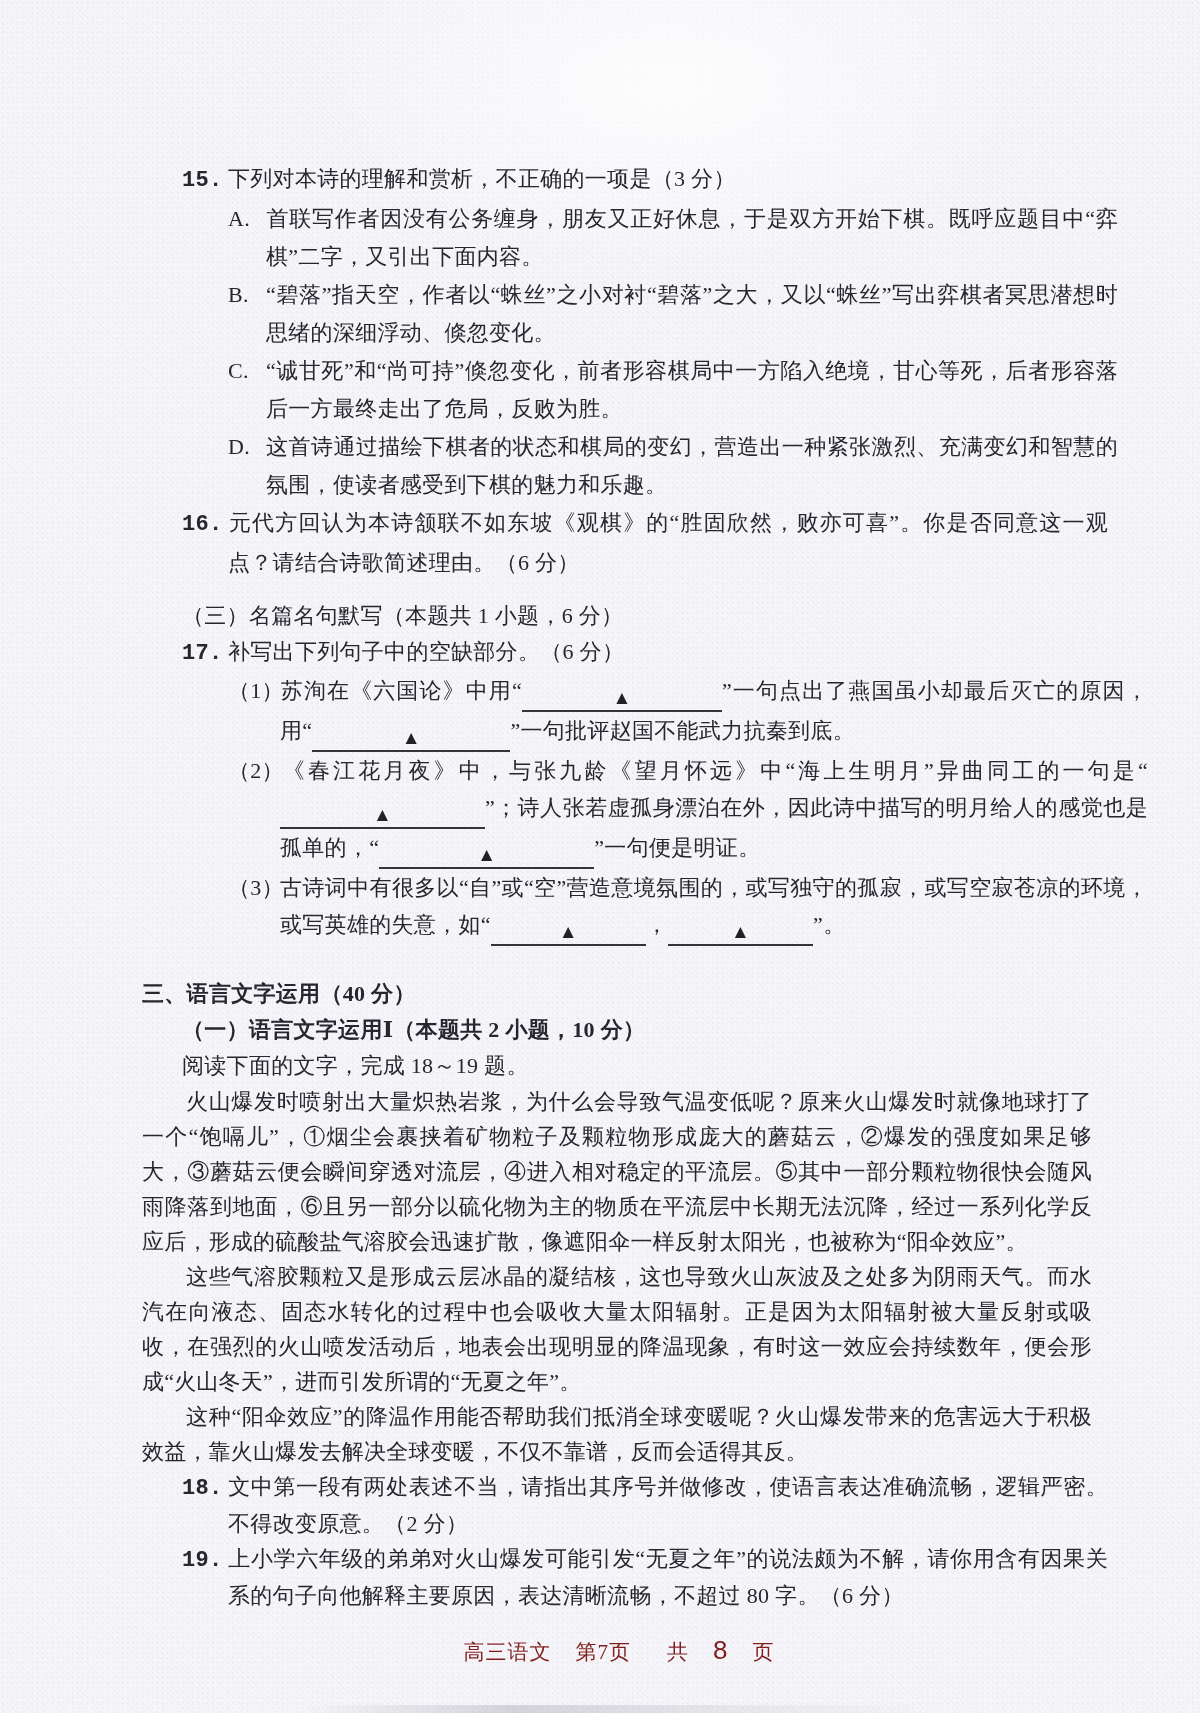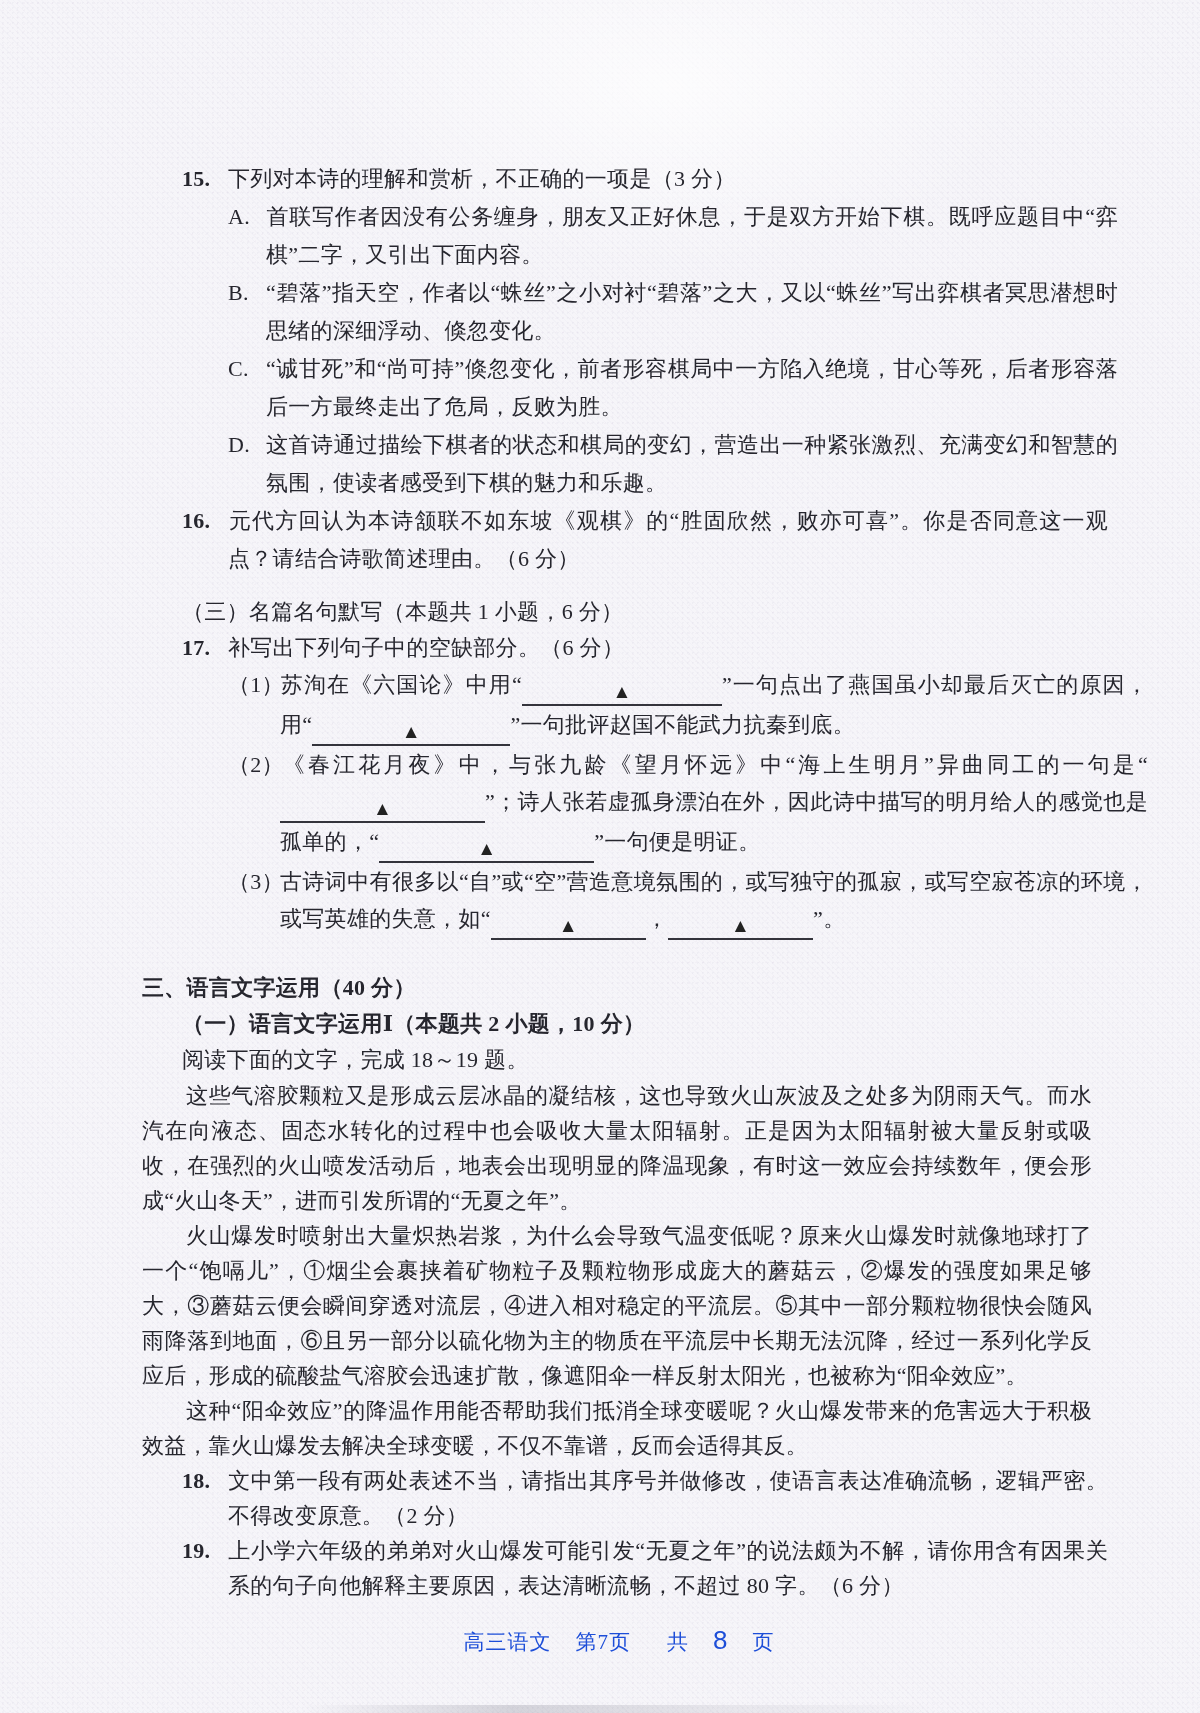--- a/index.html
+++ b/index.html
@@ -14,21 +14,21 @@
       radial-gradient(rgba(164,122,172,.045) 1px, transparent 1px),
       repeating-linear-gradient(45deg, rgba(120,120,170,.03) 0 1px, transparent 1px 4px);
     background-size:auto,5px 5px,7px 7px,auto;
     position:relative;
   }
   .content{position:relative;padding-top:160px;font-size:22px;letter-spacing:.3px;}
   
   .q{margin-left:182px;width:880px;padding-left:46px;text-indent:-46px;
      line-height:38px;text-align:justify;}
   .qnum{display:inline-block;text-indent:0;width:46px;font-weight:600;
-        font-family:Liberation Serif, serif;}
+        font-family:Liberation Mono, monospace;}
   
   .opt{margin-left:228px;width:852px;padding-left:38px;text-indent:-38px;
        line-height:38px;text-align:justify;}
   .olabel{display:inline-block;text-indent:0;width:38px;}
   
   .sec3-head{margin:16px 0 0 182px;line-height:36px;}
   .main-head{margin:30px 0 0 142px;line-height:36px;font-weight:bold;}
   .sub1-head{margin-left:182px;line-height:36px;font-weight:bold;}
   .intro{margin-left:182px;line-height:36px;}
   
@@ -42,21 +42,21 @@
          height:24px;line-height:24px;vertical-align:-6px;text-align:center;
          font-size:19px;color:#222;}
   .b-w1{width:200px}.b-w2{width:198px}.b-w3{width:205px}
   .b-w4{width:215px}.b-w5{width:155px}.b-w6{width:145px}
   
   .passage{margin-left:142px;width:950px;letter-spacing:.2px;}
   .passage p{margin:0;text-indent:44px;line-height:35px;text-align:justify;}
   .q18,.q19{line-height:35px;}
   
   .footer{margin-top:22px;text-align:center;font-size:21px;letter-spacing:1px;
-          padding-left:50px;color:#1d4ed8;}
+          padding-left:50px;color:#7f1d1d;}
   .footer .big{font-size:26px;font-family:"Liberation Sans","DejaVu Sans",sans-serif;}
   .footer span{margin:0 12px;}
   .scan-smudge{position:absolute;left:300px;bottom:0;width:640px;height:8px;
                background:linear-gradient(90deg,transparent,rgba(60,60,80,.18),rgba(60,60,80,.08),transparent);}
 </style>
 </head>
 <body>
 
 <div class="content">
 
@@ -79,22 +79,22 @@
     <div class="sub"><span class="slabel">（2）</span><span>《春江花月夜》中，与张九龄《望月怀远》中“海上生明月”异曲同工的一句是“</span><span class="blank b-w3"><span>▲</span></span><span>”；诗人张若虚孤身漂泊在外，因此诗中描写的明月给人的感觉也是孤单的，“</span><span class="blank b-w4"><span>▲</span></span><span>”一句便是明证。</span></div>
 
     <div class="sub"><span class="slabel">（3）</span><span>古诗词中有很多以“自”或“空”营造意境氛围的，或写独守的孤寂，或写空寂苍凉的环境，或写英雄的失意，如“</span><span class="blank b-w5"><span>▲</span></span><span>，</span><span class="blank b-w6"><span>▲</span></span><span>”。</span></div>
   </div>
 
   <div class="main-head">三、语言文字运用（40 分）</div>
   <div class="sub1-head">（一）语言文字运用Ⅰ（本题共 2 小题，10 分）</div>
   <div class="intro">阅读下面的文字，完成 18～19 题。</div>
 
   <div class="passage">
+    <p>火山爆发时喷射出大量炽热岩浆，为什么会导致气温变低呢？原来火山爆发时就像地球打了一个“饱嗝儿”，①烟尘会裹挟着矿物粒子及颗粒物形成庞大的蘑菇云，②爆发的强度如果足够大，③蘑菇云便会瞬间穿透对流层，④进入相对稳定的平流层。⑤其中一部分颗粒物很快会随风雨降落到地面，⑥且另一部分以硫化物为主的物质在平流层中长期无法沉降，经过一系列化学反应后，形成的硫酸盐气溶胶会迅速扩散，像遮阳伞一样反射太阳光，也被称为“阳伞效应”。</p>
     <p>这些气溶胶颗粒又是形成云层冰晶的凝结核，这也导致火山灰波及之处多为阴雨天气。而水汽在向液态、固态水转化的过程中也会吸收大量太阳辐射。正是因为太阳辐射被大量反射或吸收，在强烈的火山喷发活动后，地表会出现明显的降温现象，有时这一效应会持续数年，便会形成“火山冬天”，进而引发所谓的“无夏之年”。</p>
-    <p>火山爆发时喷射出大量炽热岩浆，为什么会导致气温变低呢？原来火山爆发时就像地球打了一个“饱嗝儿”，①烟尘会裹挟着矿物粒子及颗粒物形成庞大的蘑菇云，②爆发的强度如果足够大，③蘑菇云便会瞬间穿透对流层，④进入相对稳定的平流层。⑤其中一部分颗粒物很快会随风雨降落到地面，⑥且另一部分以硫化物为主的物质在平流层中长期无法沉降，经过一系列化学反应后，形成的硫酸盐气溶胶会迅速扩散，像遮阳伞一样反射太阳光，也被称为“阳伞效应”。</p>
     <p>这种“阳伞效应”的降温作用能否帮助我们抵消全球变暖呢？火山爆发带来的危害远大于积极效益，靠火山爆发去解决全球变暖，不仅不靠谱，反而会适得其反。</p>
   </div>
 
   <div class="q q18"><span class="qnum">18.</span><span>文中第一段有两处表述不当，请指出其序号并做修改，使语言表达准确流畅，逻辑严密。不得改变原意。（2 分）</span></div>
 
   <div class="q q19"><span class="qnum">19.</span><span>上小学六年级的弟弟对火山爆发可能引发“无夏之年”的说法颇为不解，请你用含有因果关系的句子向他解释主要原因，表达清晰流畅，不超过 80 字。（6 分）</span></div>
 
   <div class="footer">
     <span>高三语文</span><span>第7页</span><span><span>共</span><span class="big">8</span><span>页</span></span>
   </div>

